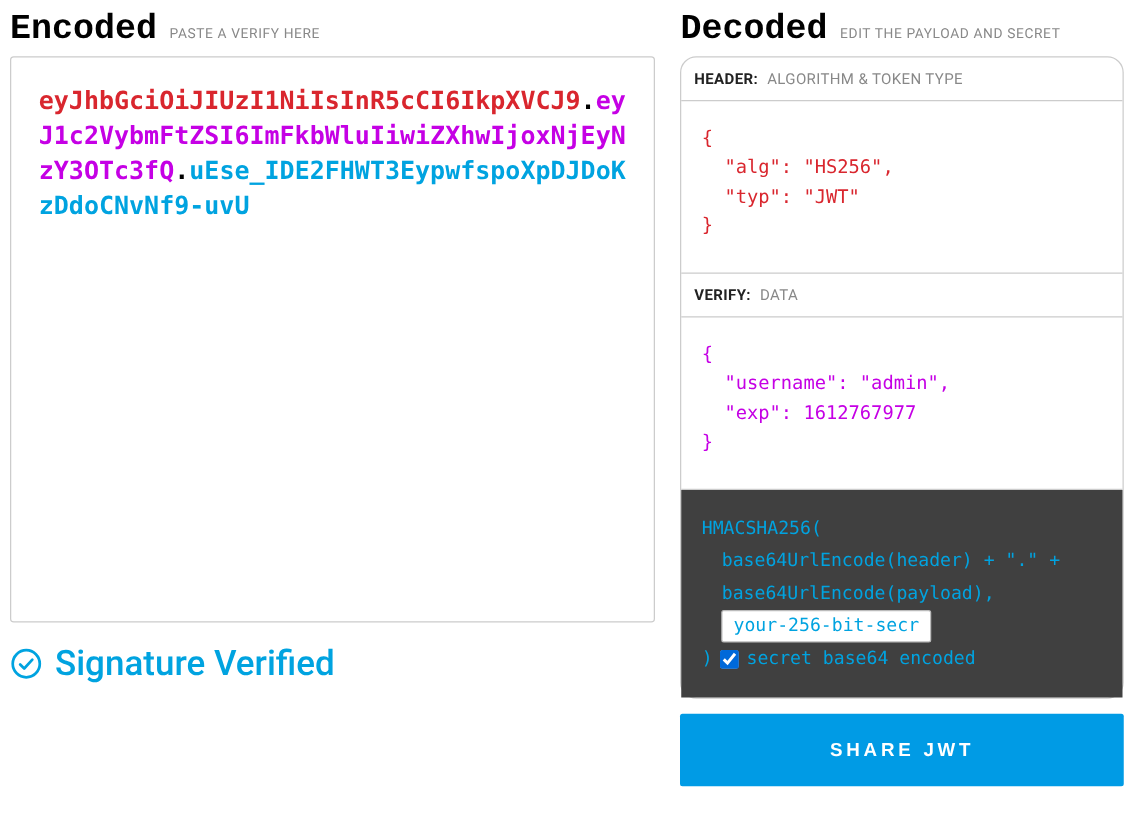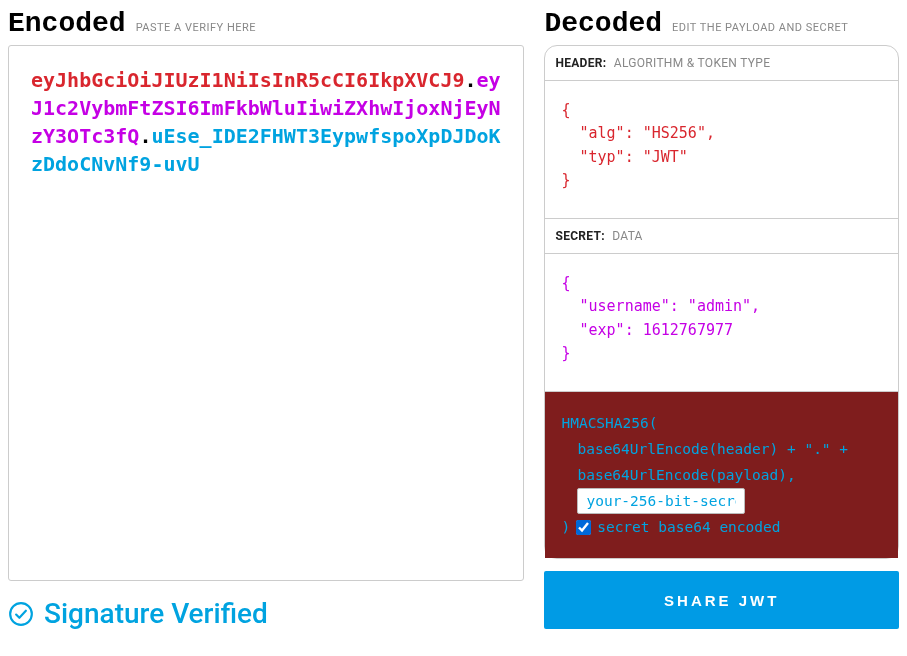--- a/index.html
+++ b/index.html
@@ -41,21 +41,21 @@
     }
     .section-hint {
       font-size: 11px;
       color: #888;
       letter-spacing: 0.5px;
     }
     .encoded-box {
       border: 1px solid #ccc;
       border-radius: 3px;
       padding: 20px 22px;
-      height: 536px;
+      height: 453px;
       font-family: ui-monospace, SFMono-Regular, Menlo, Monaco, Consolas, monospace;
       font-size: 20px;
       font-weight: 600;
       line-height: 1.4;
       word-break: break-all;
       overflow: hidden;
     }
     .tok-header { color: #d9262e; }
     .tok-payload { color: #c500e5; }
     .tok-sig { color: #00a3e0; }
@@ -96,21 +96,21 @@
     .panel-body {
       padding: 18px 16px 26px 16px;
       font-family: ui-monospace, SFMono-Regular, Menlo, Monaco, Consolas, monospace;
       font-size: 15px;
       line-height: 1.55;
       border-bottom: 1px solid #ccc;
     }
     .panel-body.header-json { color: #d9262e; }
     .panel-body.payload-json { color: #c500e5; }
     .sig-body {
-      background: #7f1d1d;
+      background: #404040;
       padding: 18px 16px;
       font-family: ui-monospace, SFMono-Regular, Menlo, Monaco, Consolas, monospace;
       font-size: 14.5px;
       line-height: 1.8;
       color: #00a3e0;
     }
     .sig-body .line2 { padding-left: 16px; }
     .secret-input {
       font-family: ui-monospace, SFMono-Regular, Menlo, Monaco, Consolas, monospace;
       font-size: 14.5px;
@@ -183,21 +183,21 @@
         <span class="sub">ALGORITHM &amp; TOKEN TYPE</span>
       </div>
       <div class="panel-body header-json">
         <pre>{
   "alg": "HS256",
   "typ": "JWT"
 }</pre>
       </div>
 
       <div class="panel-heading">
-        <span>SECRET:</span>
+        <span>VERIFY:</span>
         <span class="sub">DATA</span>
       </div>
       <div class="panel-body payload-json">
         <pre>{
   "username": "admin",
   "exp": 1612767977
 }</pre>
       </div>
 
       <div class="sig-body">

